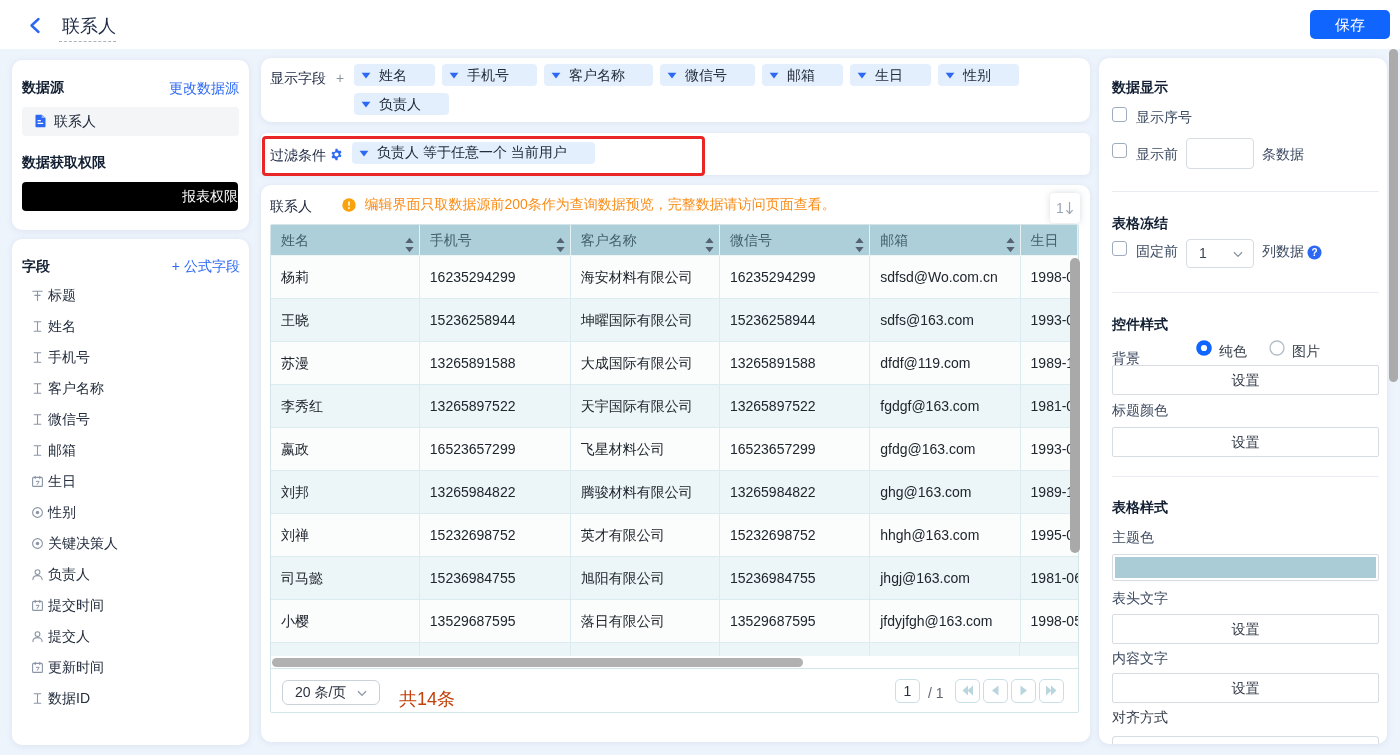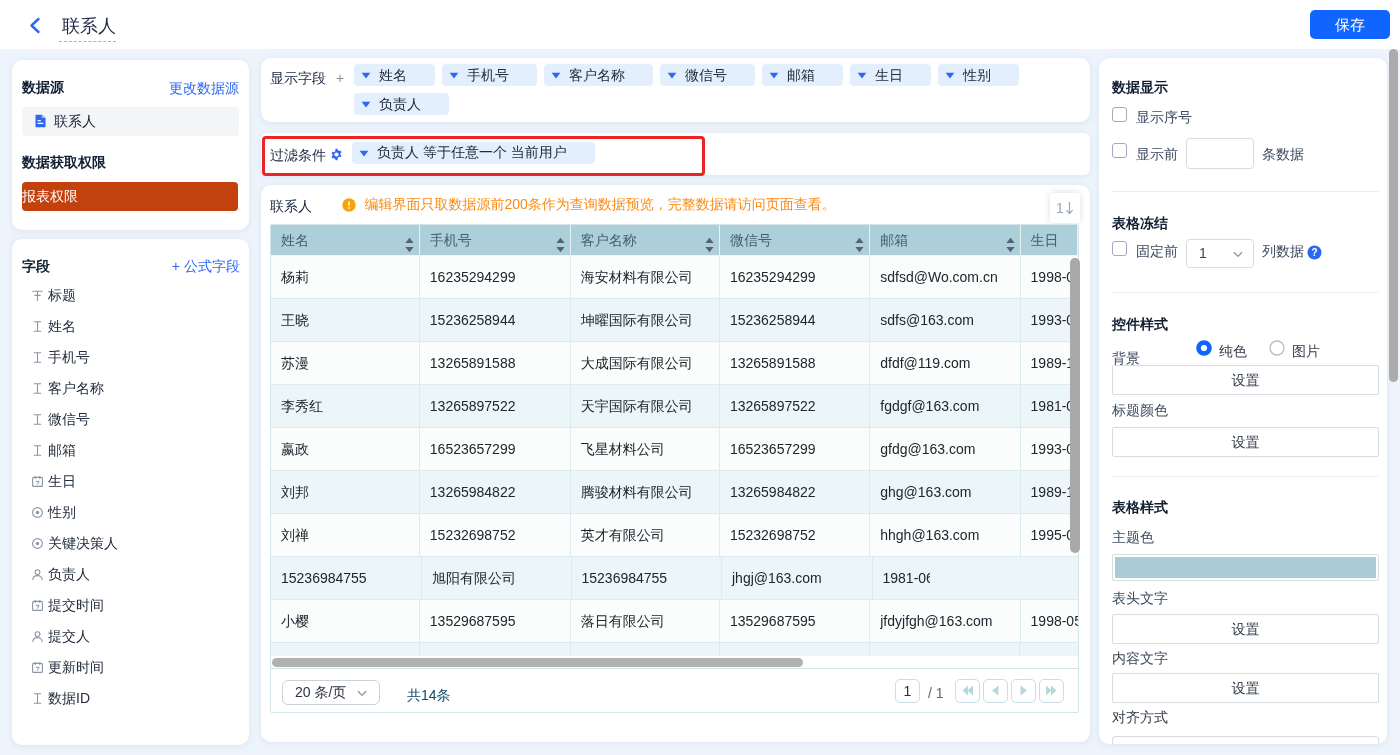--- a/index.html
+++ b/index.html
@@ -8,21 +8,21 @@
 
 #top{position:absolute;left:0;top:0;width:1400px;height:49px;background:#fff}
 #back{position:absolute;left:28px;top:17px}
 #title{position:absolute;left:62px;top:14px;font-size:18px;color:#1E2A45;font-weight:400}
 #tuline{position:absolute;left:59px;top:41px;width:57px;border-bottom:1px dashed #aab3c0}
 #save{position:absolute;left:1310px;top:10px;width:80px;height:29px;background:#1065FF;border-radius:5px;color:#fff;font-size:15px;text-align:center;line-height:29px}
 
 .sect{font-size:14px;font-weight:700;color:#121f33}
 .bluelink{font-size:14px;color:#2D68F4}
 #dsitem{position:absolute;left:10px;top:47px;width:217px;height:29px;background:#f4f5f7;border-radius:4px;font-size:14px;color:#20293a;line-height:29px}
-#btnperm{position:absolute;left:10px;top:122px;width:216px;height:29px;background:#c2410c;border-radius:4px;color:#fff;font-size:14px;text-align:left;line-height:29px}
+#btnperm{position:absolute;left:10px;top:122px;width:216px;height:29px;background:#000000;border-radius:4px;color:#fff;font-size:14px;text-align:right;line-height:29px}
 .fitem{height:31px;display:flex;align-items:center;font-size:14px;color:#242e3e;padding-left:19px}
 .fic{width:13px;height:13px;margin-right:4px;display:inline-flex}
 
 .tag{display:inline-flex;align-items:center;height:22px;background:#E4EFFD;border-radius:4px;font-size:14px;color:#222c3c;padding:0 28px 0 7px;margin-right:7px;margin-bottom:7px}
 
 .mlabel{font-size:14px;color:#1c2740}
 
 #tablebox{position:absolute;left:9px;top:39px;width:809px;height:489px;border:1px solid #d4e5ea;border-radius:2px}
 .hrow{display:flex;height:31px;background:#ACCFD9;border-bottom:1px solid #eef5f7}
 .hc{font-size:14px;color:#44606c;line-height:31px;padding-left:10px;position:relative;border-right:1.5px solid #e8f2f5}
@@ -320,20 +320,21 @@
       </div>
       <div class="brow odd">
         <div class="bc" style="width:149px">刘禅</div>
         <div class="bc" style="width:151px">15232698752</div>
         <div class="bc" style="width:149.5px">英才有限公司</div>
         <div class="bc" style="width:150.5px">15232698752</div>
         <div class="bc" style="width:150.5px">hhgh@163.com</div>
         <div class="bc" style="width:57.5px">1995-01</div>
       </div>
       <div class="brow even">
+        <div class="bc" style="width:149px">司马懿</div>
         <div class="bc" style="width:151px">15236984755</div>
         <div class="bc" style="width:149.5px">旭阳有限公司</div>
         <div class="bc" style="width:150.5px">15236984755</div>
         <div class="bc" style="width:150.5px">jhgj@163.com</div>
         <div class="bc" style="width:57.5px">1981-06</div>
       </div>
       <div class="brow odd">
         <div class="bc" style="width:149px">小樱</div>
         <div class="bc" style="width:151px">13529687595</div>
         <div class="bc" style="width:149.5px">落日有限公司</div>
@@ -348,21 +349,21 @@
         <div class="bc" style="width:150px"></div>
         <div class="bc" style="width:150px"></div>
         <div class="bc" style="width:58px"></div>
       </div>
 
     <div class="abs" style="left:1px;top:433px;width:531px;height:9px;background:#b1b1b1;border-radius:5px"></div>
     <div id="pgbar">
       <div id="psel">20 条/页<svg width="10" height="7" viewBox="0 0 10 7" style="position:absolute;right:12px;top:9px">
             <path d="M1 1.2 5 5.4 9 1.2" fill="none" stroke="#8b96a3" stroke-width="1.3"></path>
           </svg></div>
-      <div class="abs" style="left:136px;top:18px;font-size:14px;color:#0c4a6e">共14条</div>
+      <div class="abs" style="left:128px;top:18px;font-size:18px;color:#c2410c">共14条</div>
       <div class="abs" style="left:624px;top:10px;width:25px;height:24px;border:1px solid #c8dfe6;border-radius:5px;font-size:14px;color:#2a3240;text-align:center;line-height:23px;background:#fff">1</div>
       <div class="abs" style="left:657px;top:16px;font-size:14px;color:#5c6673">/ 1</div>
       <div class="navb" style="left:684px"><svg width="13" height="11" viewBox="0 0 13 11">
             <path d="M12 0.5 6.5 5.5 12 10.5z" fill="#b9d6de"></path>
             <path d="M7 0.5 1.5 5.5 7 10.5z" fill="#b9d6de"></path>
           </svg></div>
       <div class="navb" style="left:712px"><svg width="9" height="11" viewBox="0 0 9 11">
             <path d="M7.5 0.5 1 5.5 7.5 10.5z" fill="#b9d6de"></path>
           </svg></div>
       <div class="navb" style="left:740px"><svg width="9" height="11" viewBox="0 0 9 11">

